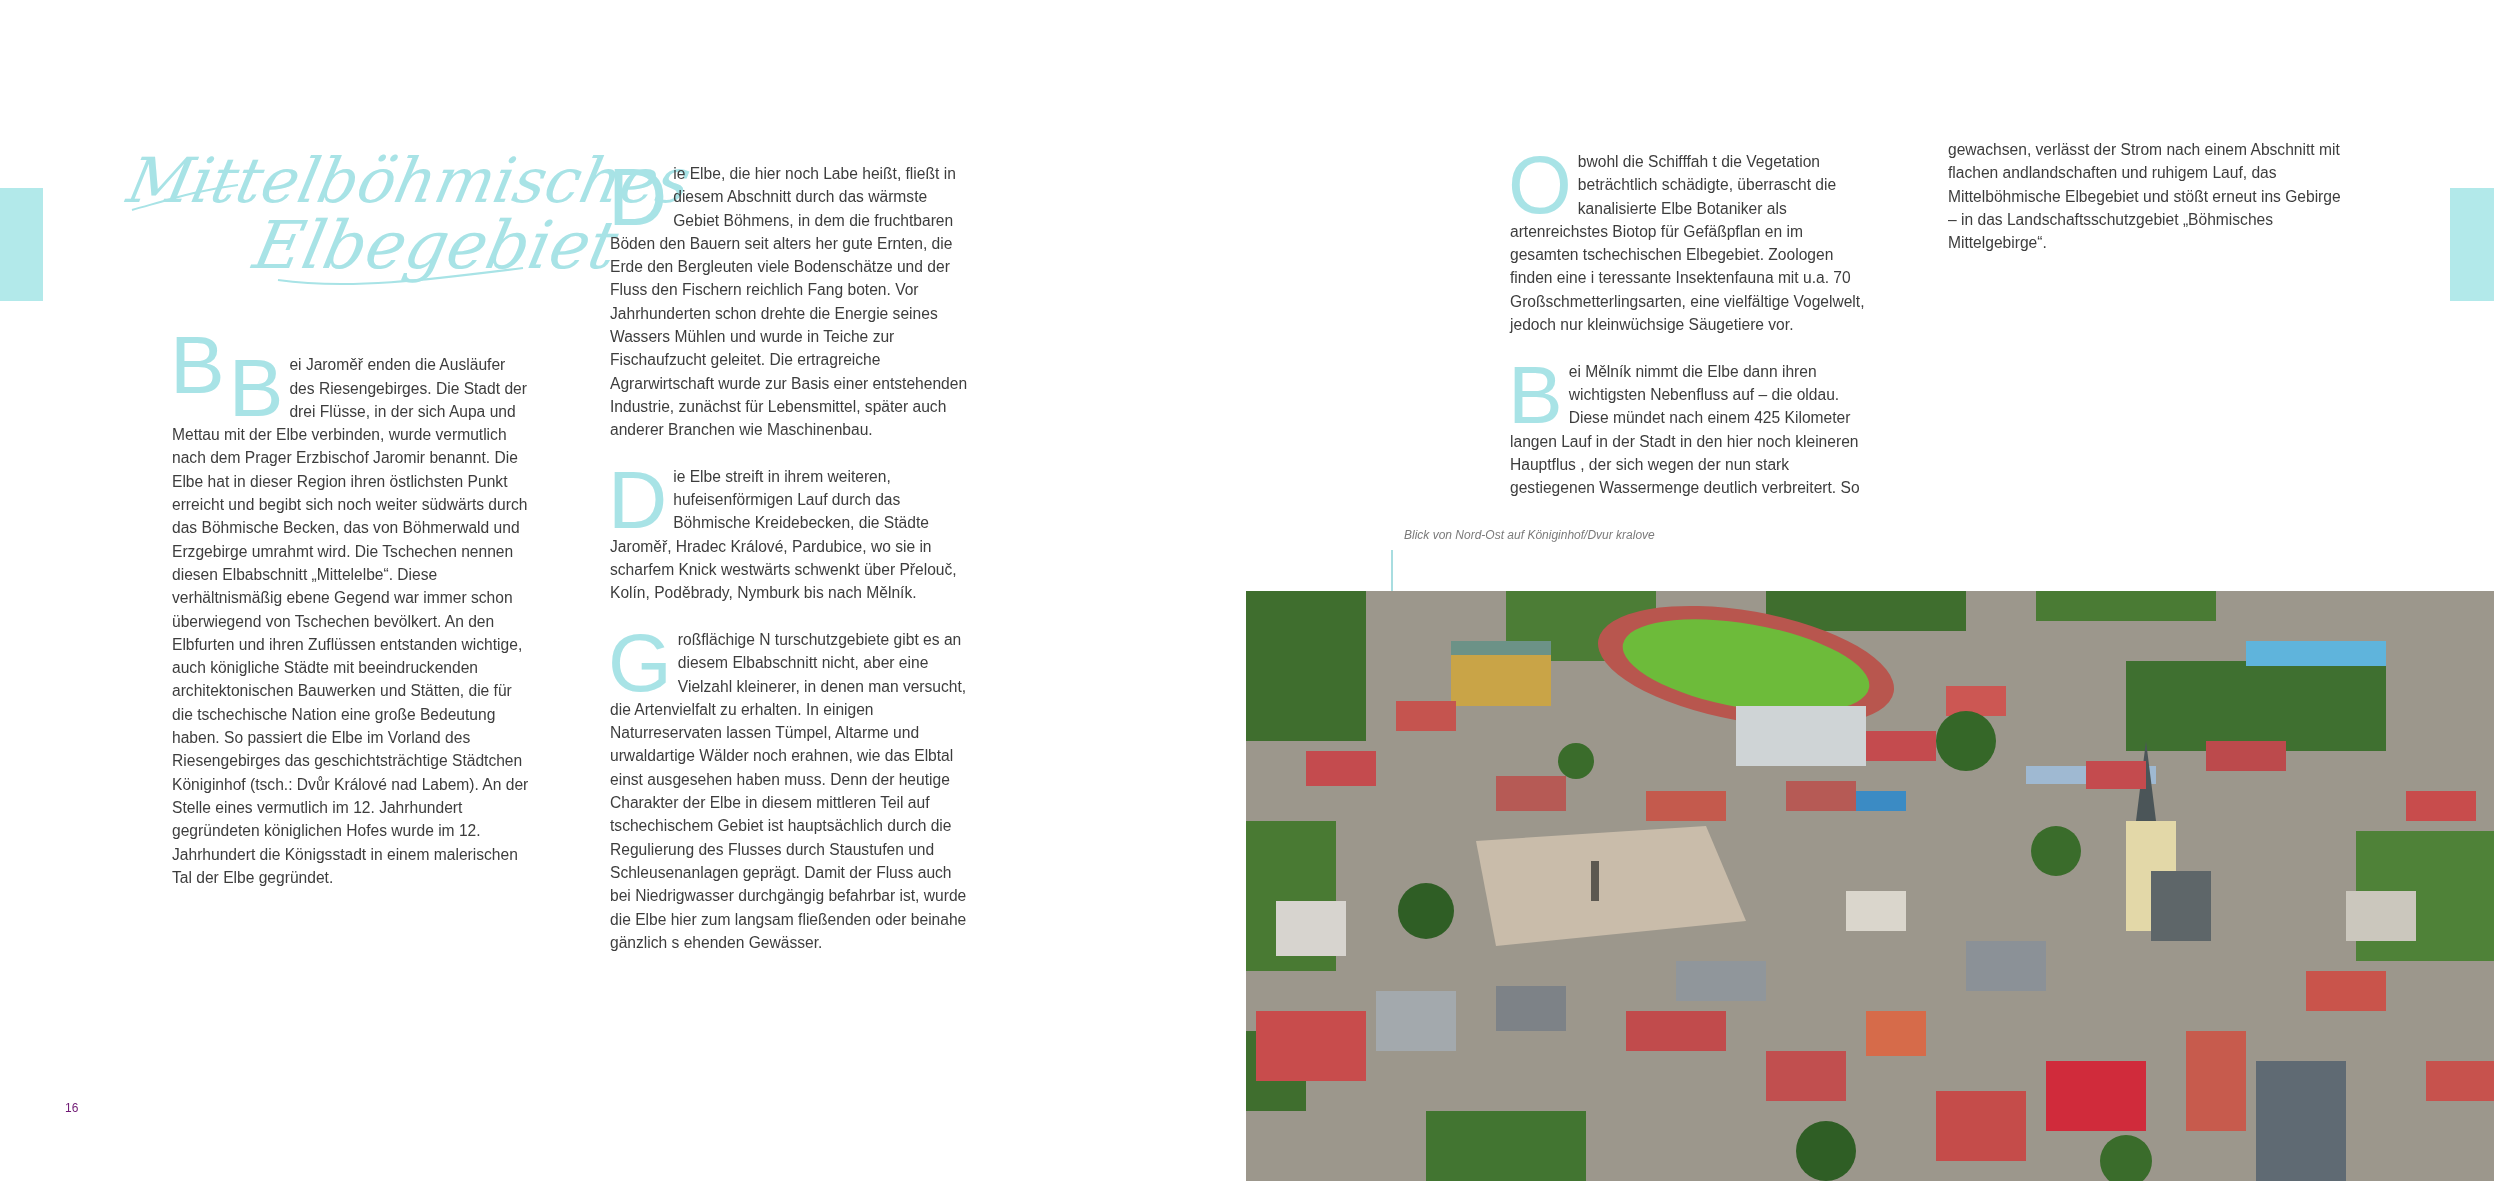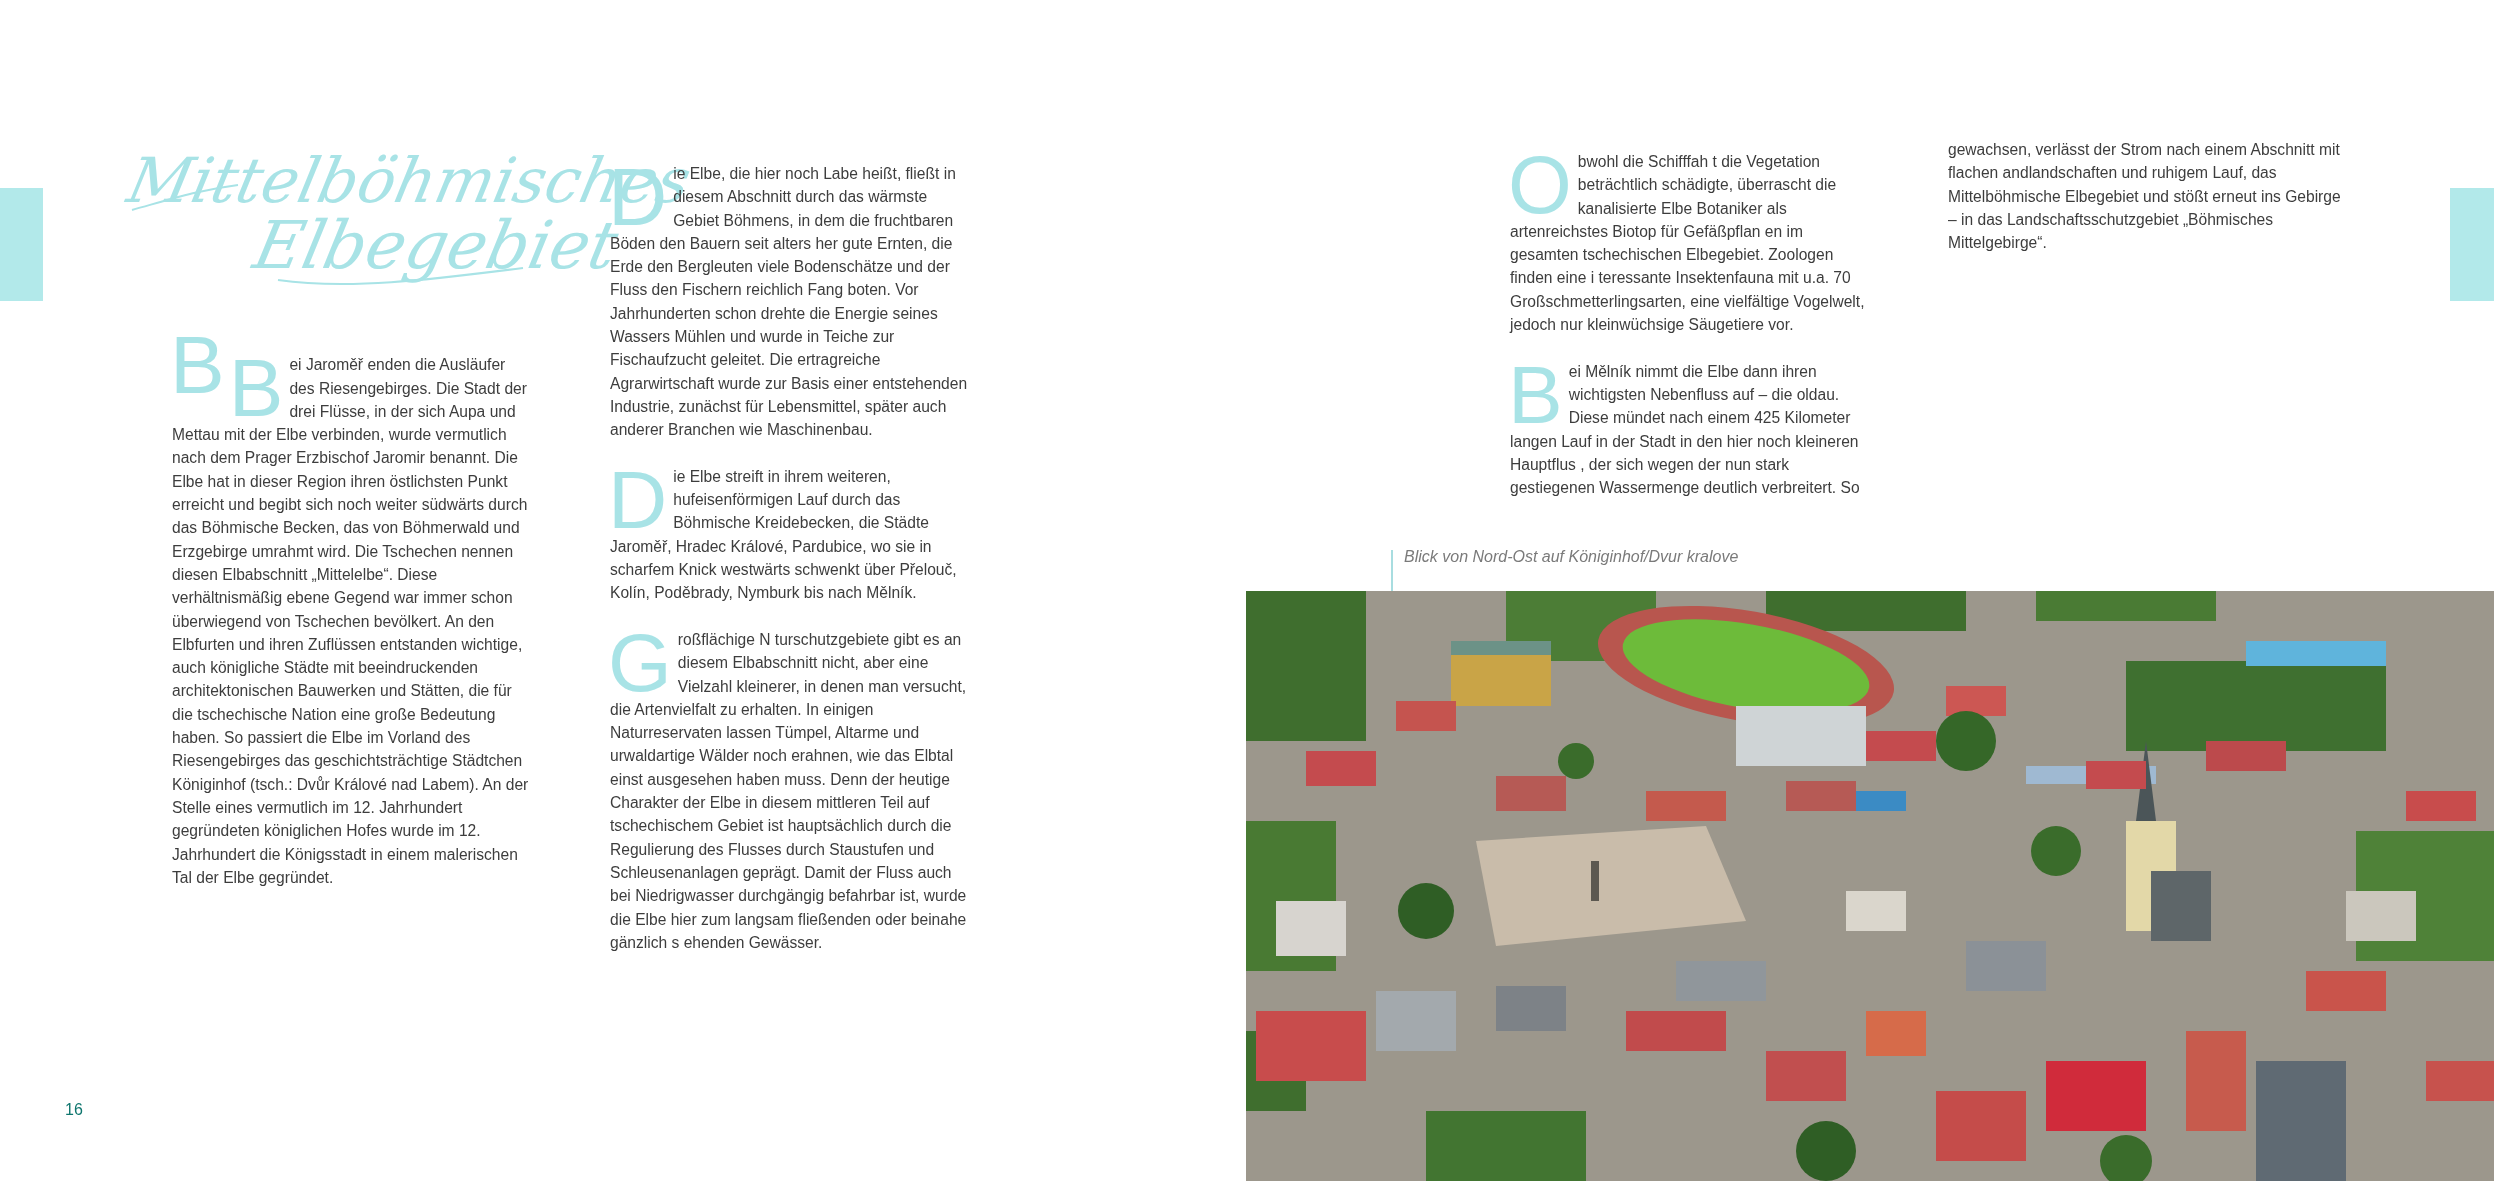--- a/index.html
+++ b/index.html
@@ -31,23 +31,23 @@
   .col4 { left: 1948px; top: 138px; width: 400px; }
 
   .dropcap {
     float: left; font-size: 82px; line-height: 64px; height: 64px;
     margin: 3px 6px -4px -2px; color: #a8e3e6;
     font-family: "Liberation Sans", sans-serif; font-weight: normal;
   }
 
   .caption-line { position: absolute; left: 1391px; top: 550px; width: 2px; height: 42px; background: #a8dde0; }
   .caption {
-    position: absolute; left: 1404px; top: 548px; font-size: 16px; font-style: italic; color: #7a7a7a;
+    position: absolute; left: 1404px; top: 528px; font-size: 12px; font-style: italic; color: #7a7a7a;
   }
-  .page-number { position: absolute; left: 65px; top: 1101px; font-size: 16px; color: #0f766e; }
+  .page-number { position: absolute; left: 65px; top: 1101px; font-size: 12px; color: #701a75; }
 
   .photo { position: absolute; left: 1246px; top: 591px; width: 1248px; height: 590px; overflow: hidden; background: #8f8a7e; }
   .photo svg { display: block; width: 1248px; height: 590px; }
 </style>
 </head>
 <body>
 
 <div class="tab tab-left"></div>
 <div class="tab tab-right"></div>
 

